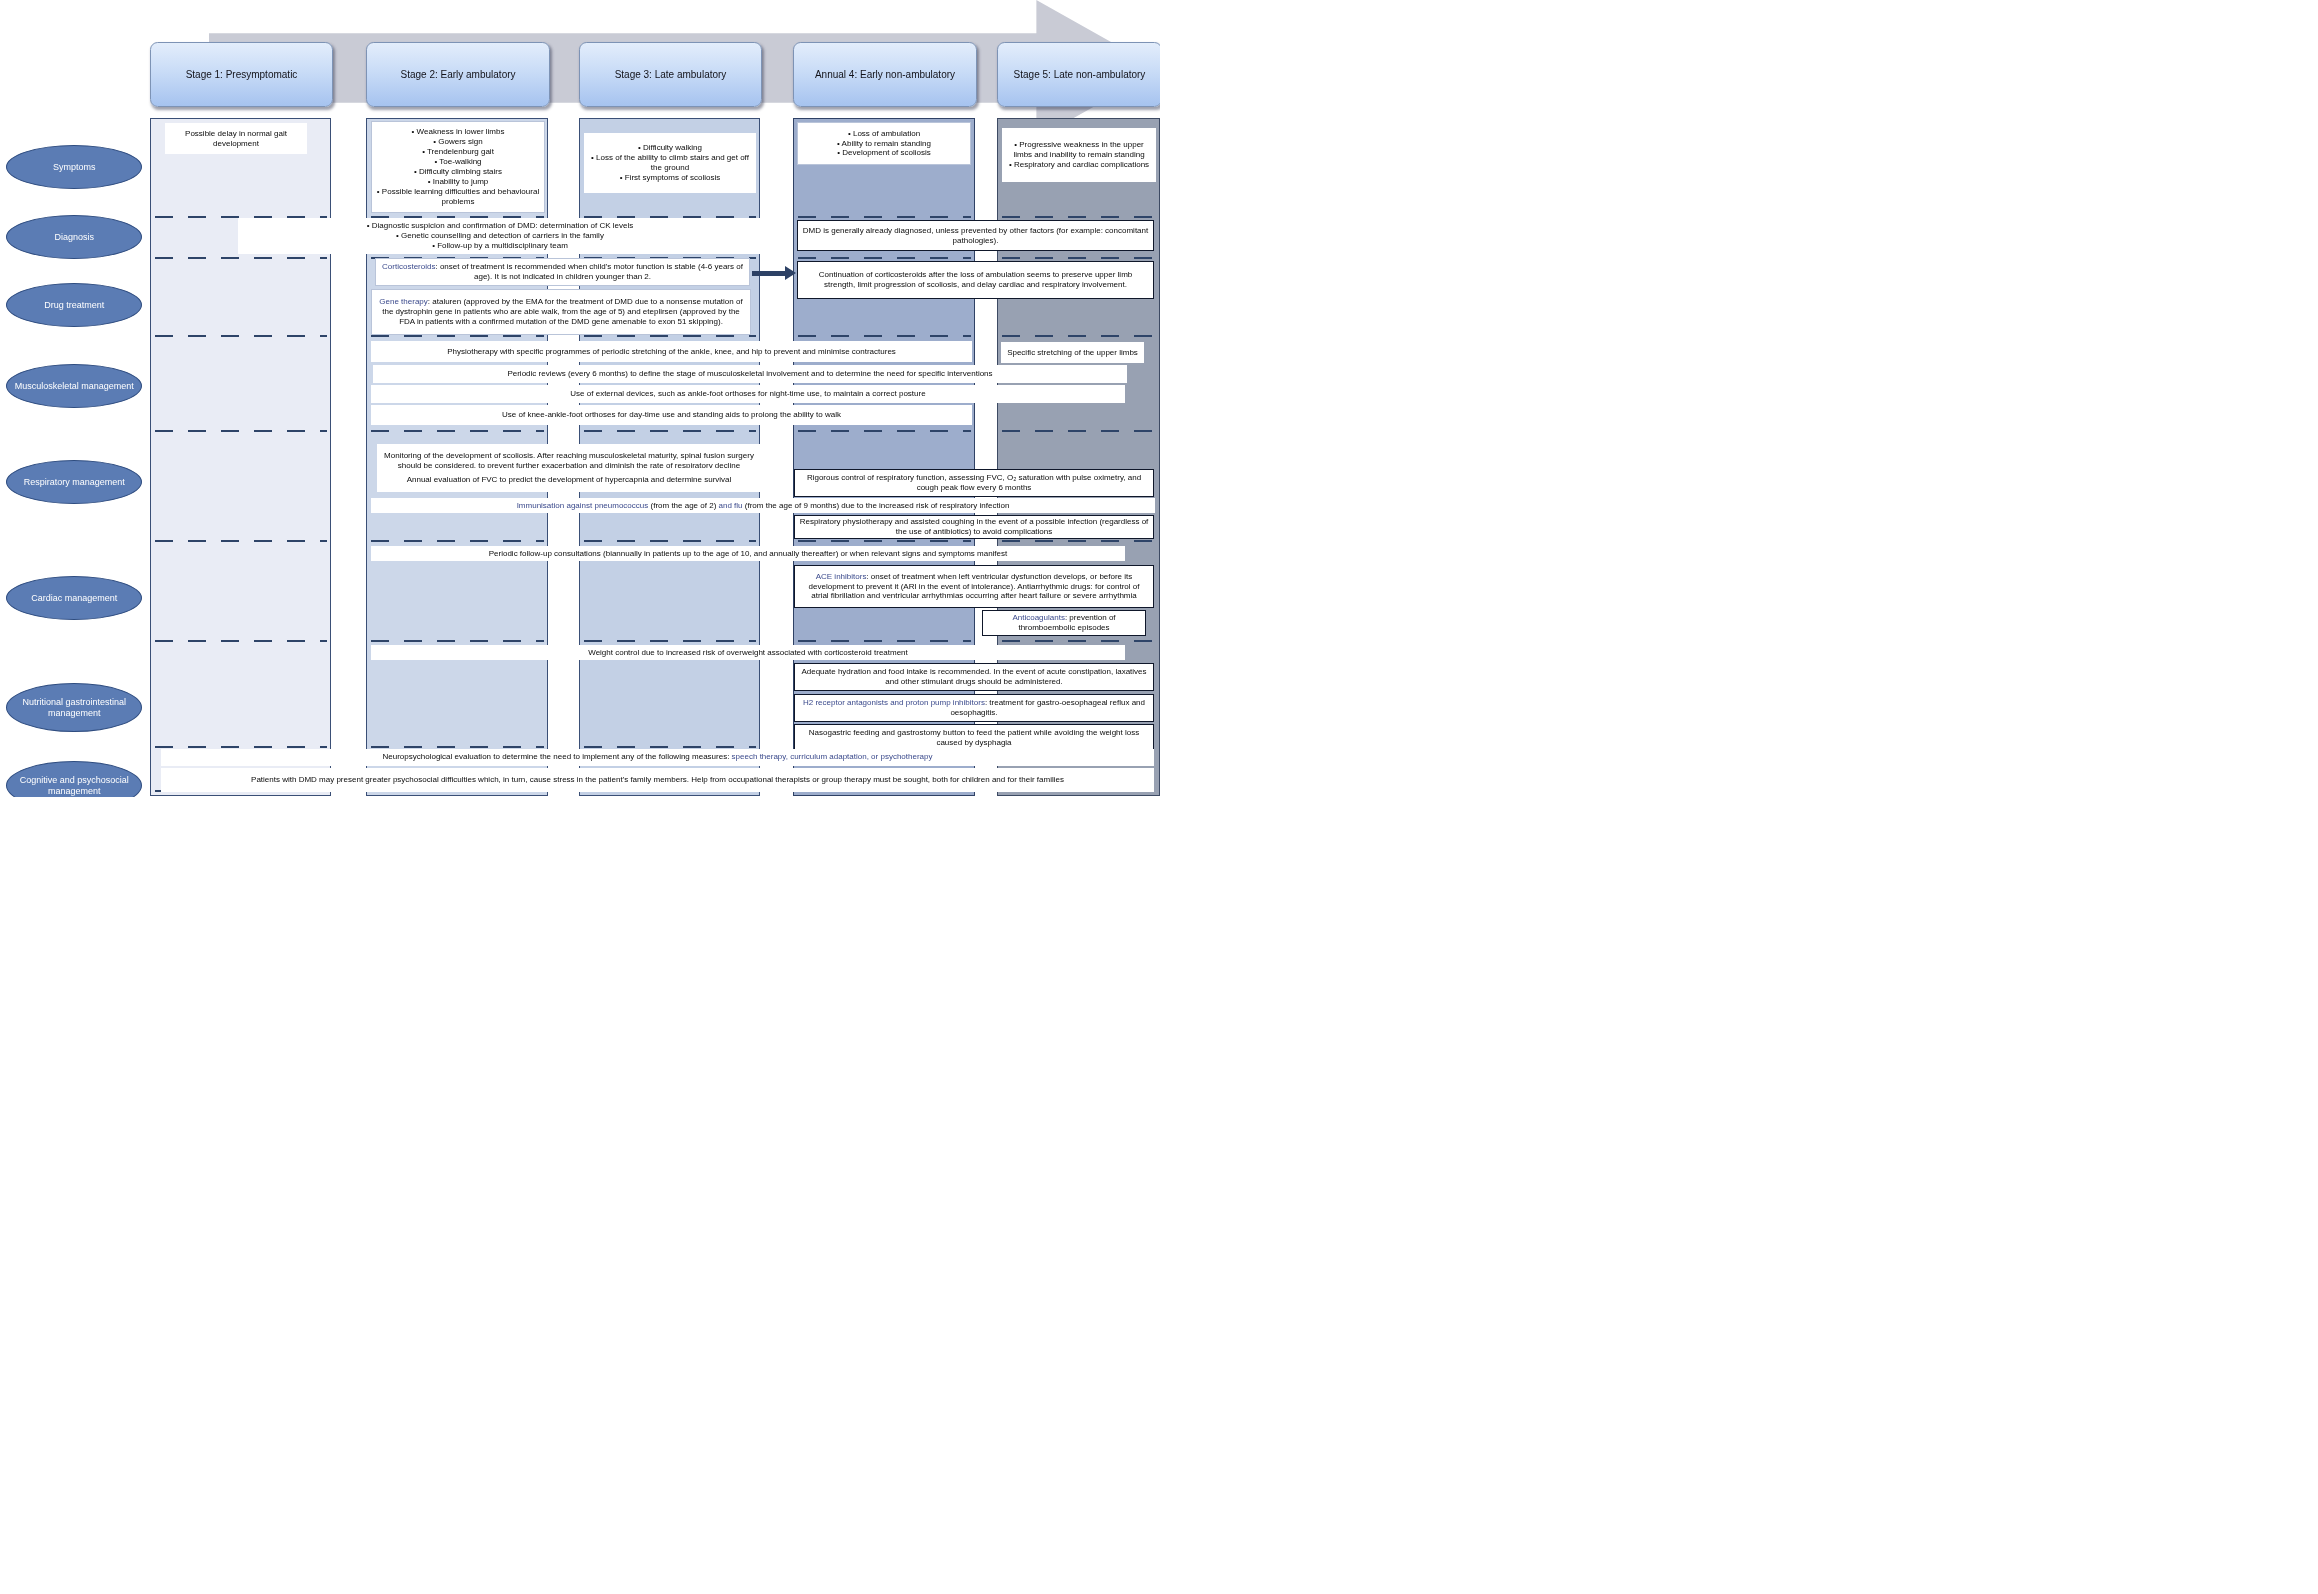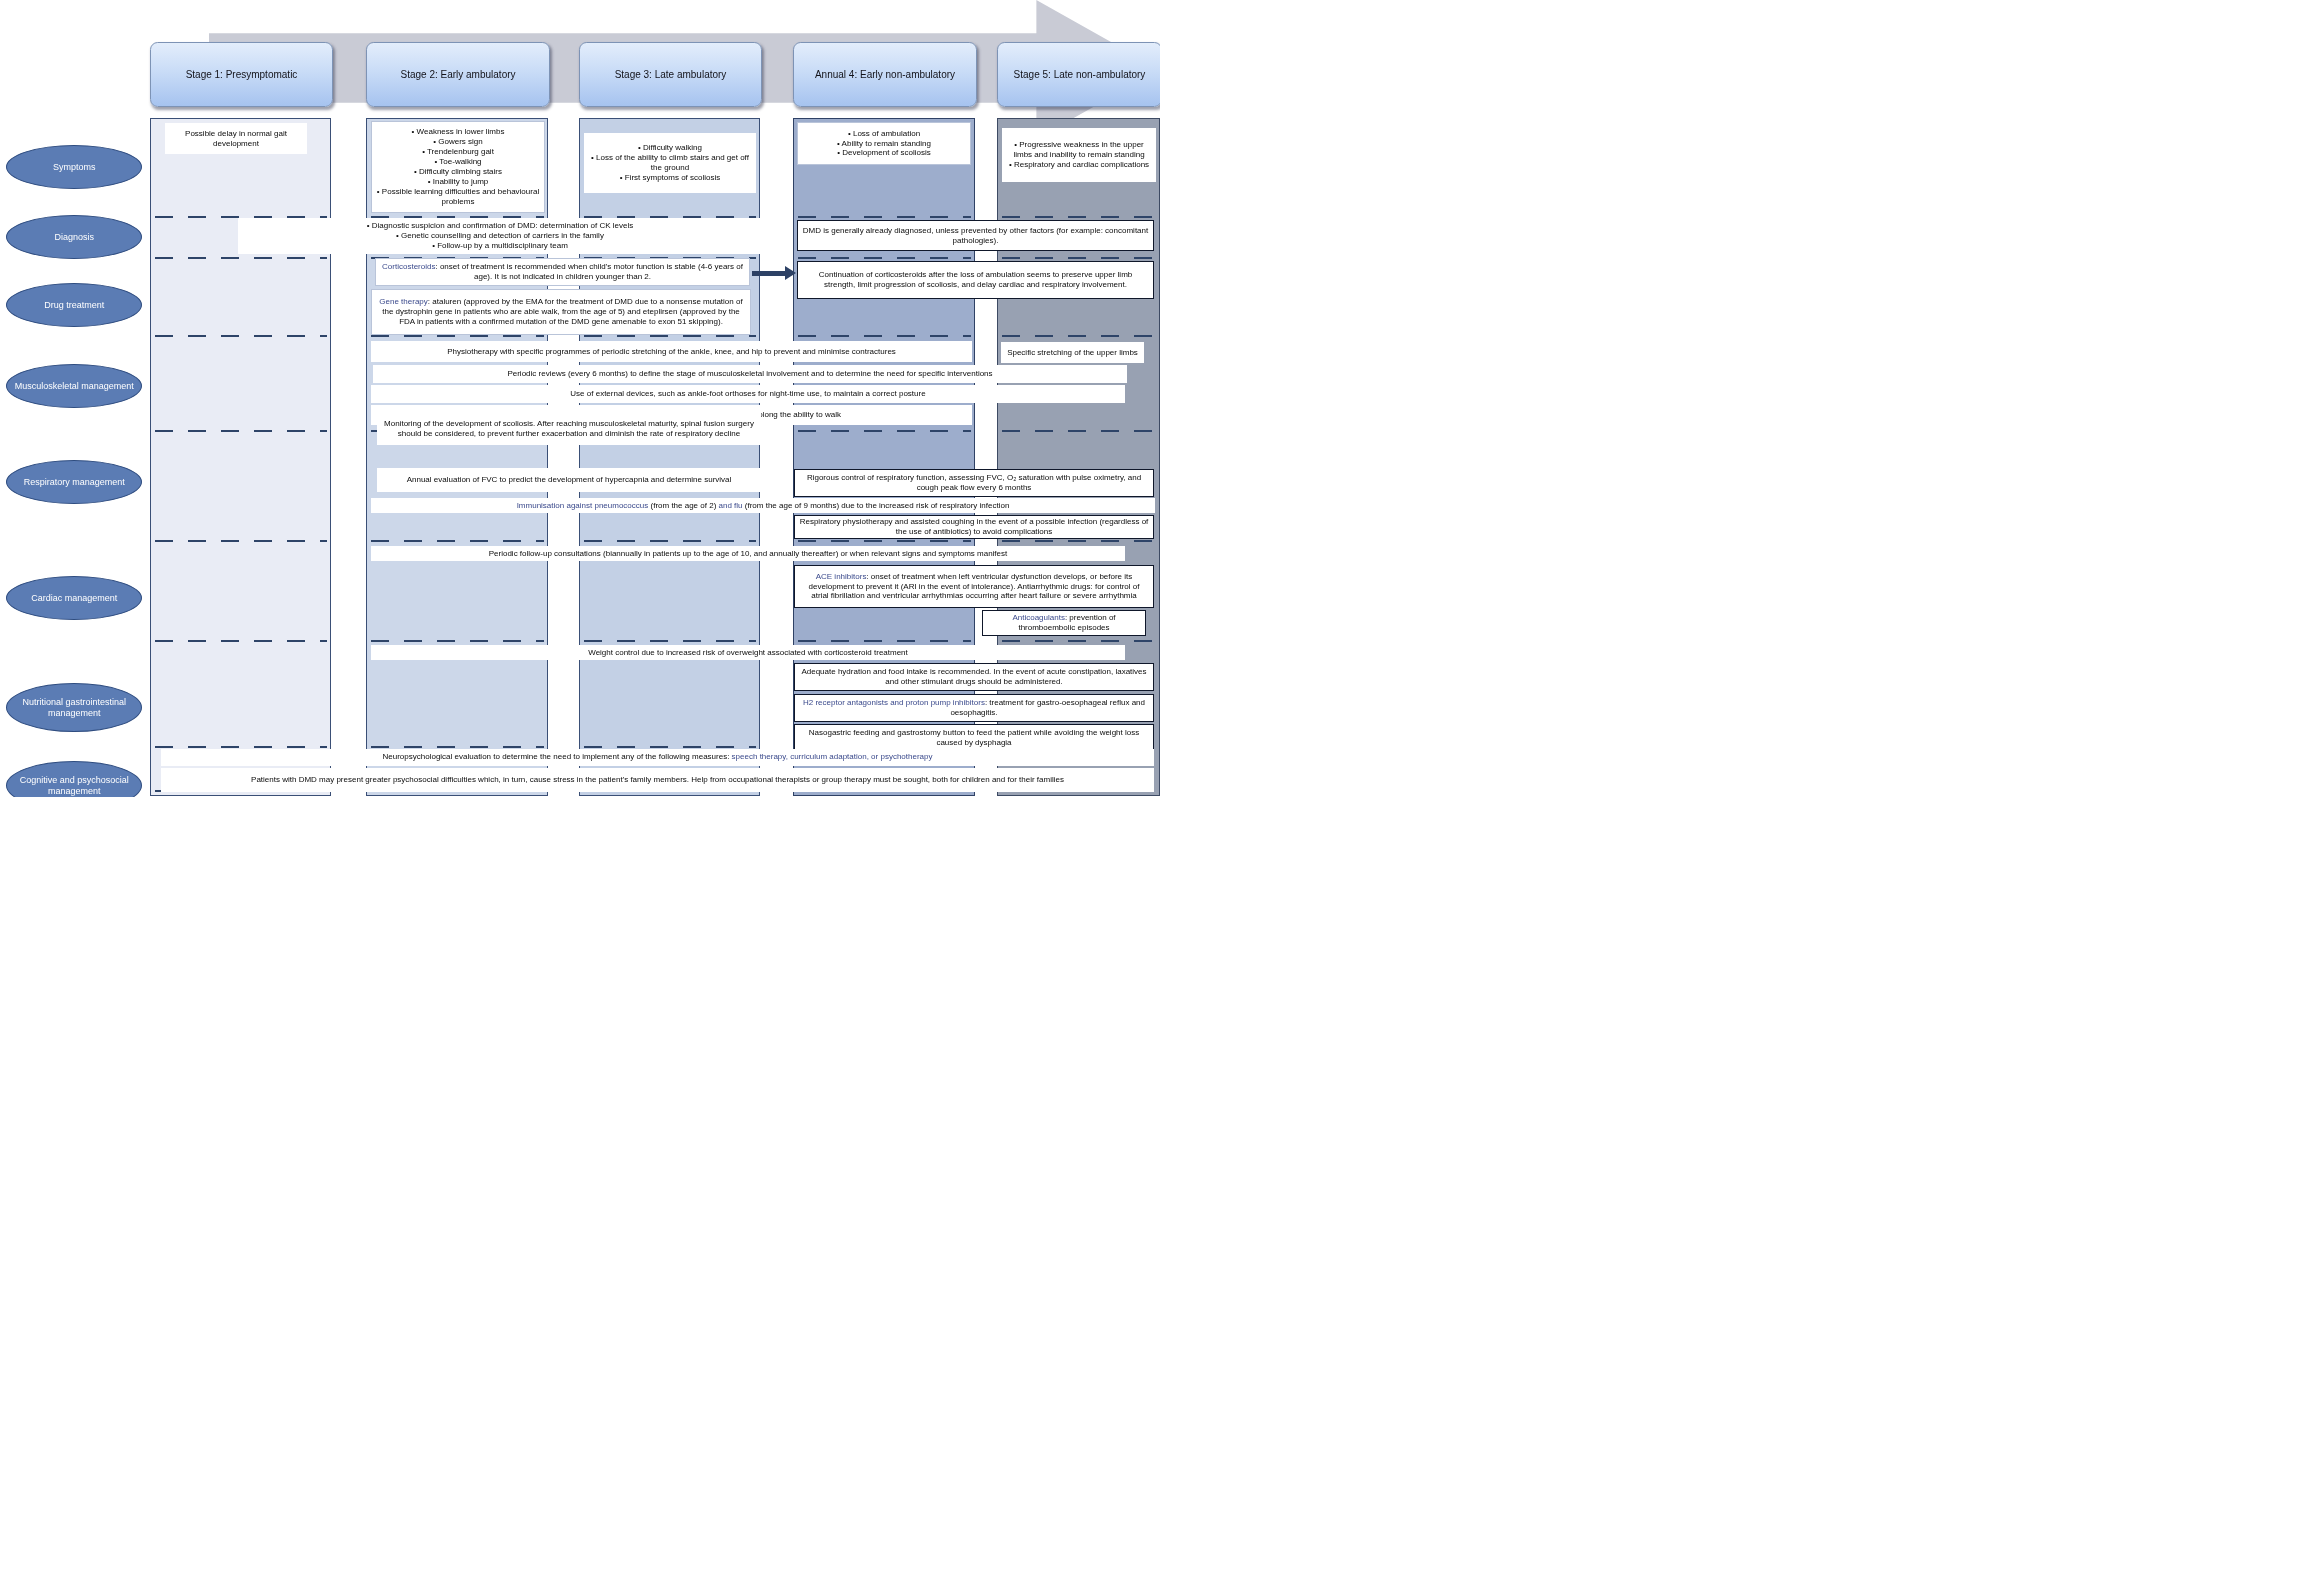--- a/index.html
+++ b/index.html
@@ -220,21 +220,21 @@
   <div class="band" style="left:373px; top:365px; width:754px; height:18px;">
       <span>Periodic reviews (every 6 months) to define the stage of musculoskeletal involvement and to determine the need for specific interventions</span>
     </div>
   <div class="band" style="left:371px; top:385px; width:754px; height:18px;">
       <span>Use of external devices, such as ankle-foot orthoses for night-time use, to maintain a correct posture</span>
     </div>
   <div class="band" style="left:371px; top:405px; width:601px; height:19.5px;">
       <span>Use of knee-ankle-foot orthoses for day-time use and standing aids to prolong the ability to walk</span>
     </div>
 
-  <div class="band" style="left:377px; top:412px; width:384px; height:33px;">
+  <div class="band" style="left:377px; top:444px; width:384px; height:33px;">
       <span>Monitoring of the development of scoliosis. After reaching musculoskeletal maturity, spinal fusion surgery should be considered, to prevent further exacerbation and diminish the rate of respiratory decline</span>
     </div>
   <div class="band" style="left:377px; top:468px; width:384px; height:23.6px;">
       <span>Annual evaluation of FVC to predict the development of hypercapnia and determine survival</span>
     </div>
   <div class="band bordered" style="left:794px; top:469px; width:360px; height:28px;">
       <span>Rigorous control of respiratory function, assessing FVC, O₂ saturation with pulse oximetry, and cough peak flow every 6 months</span>
     </div>
   <div class="band" style="left:371px; top:498px; width:784px; height:15.3px;">
       <span><span class="accent">Immunisation against pneumococcus</span><span> (from the age of 2) </span><span class="accent">and flu</span><span> (from the age of 9 months) due to the increased risk of respiratory infection</span></span>

